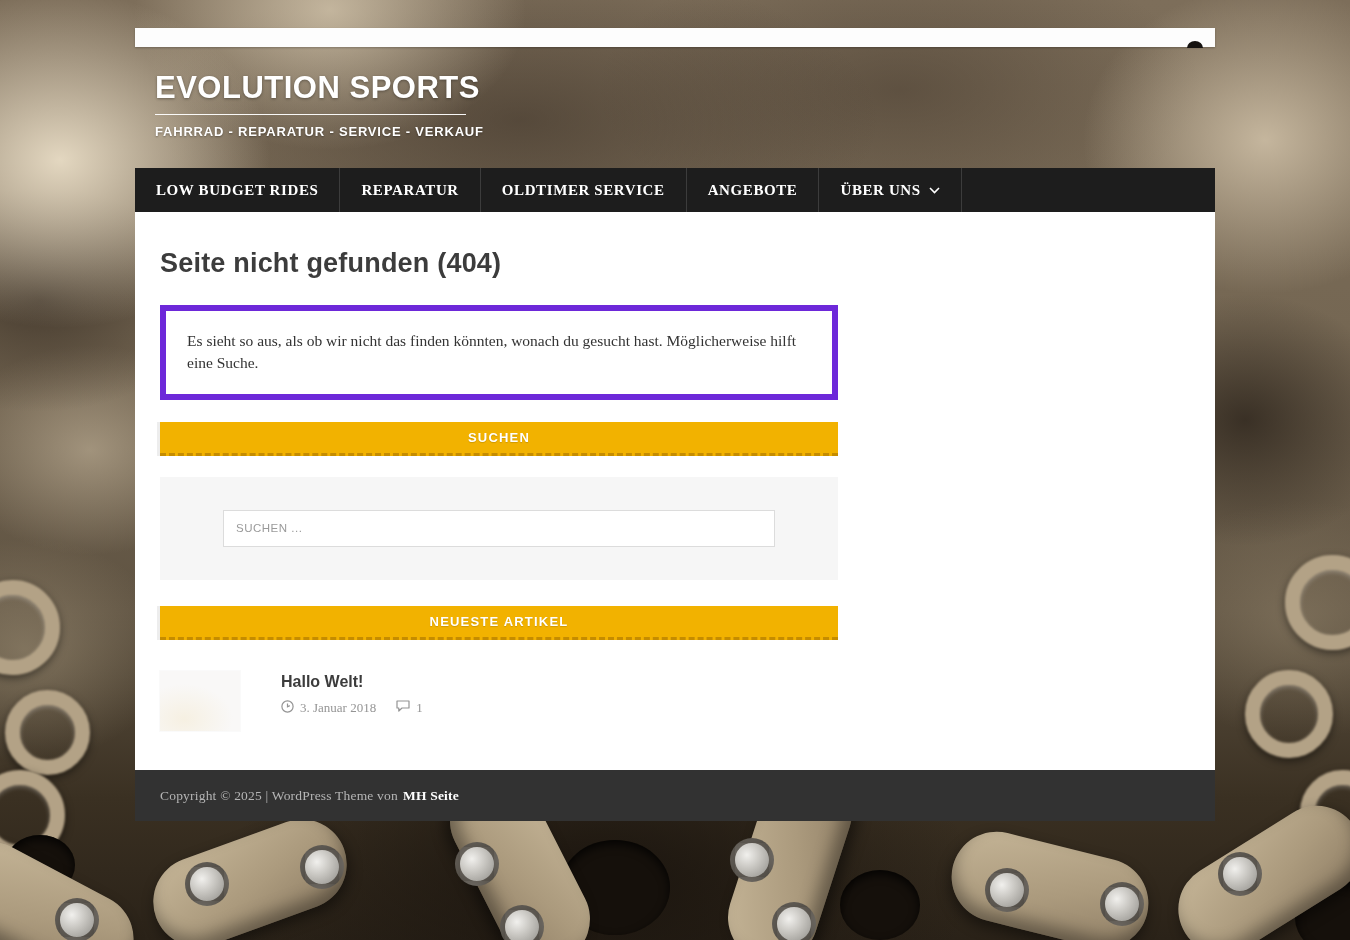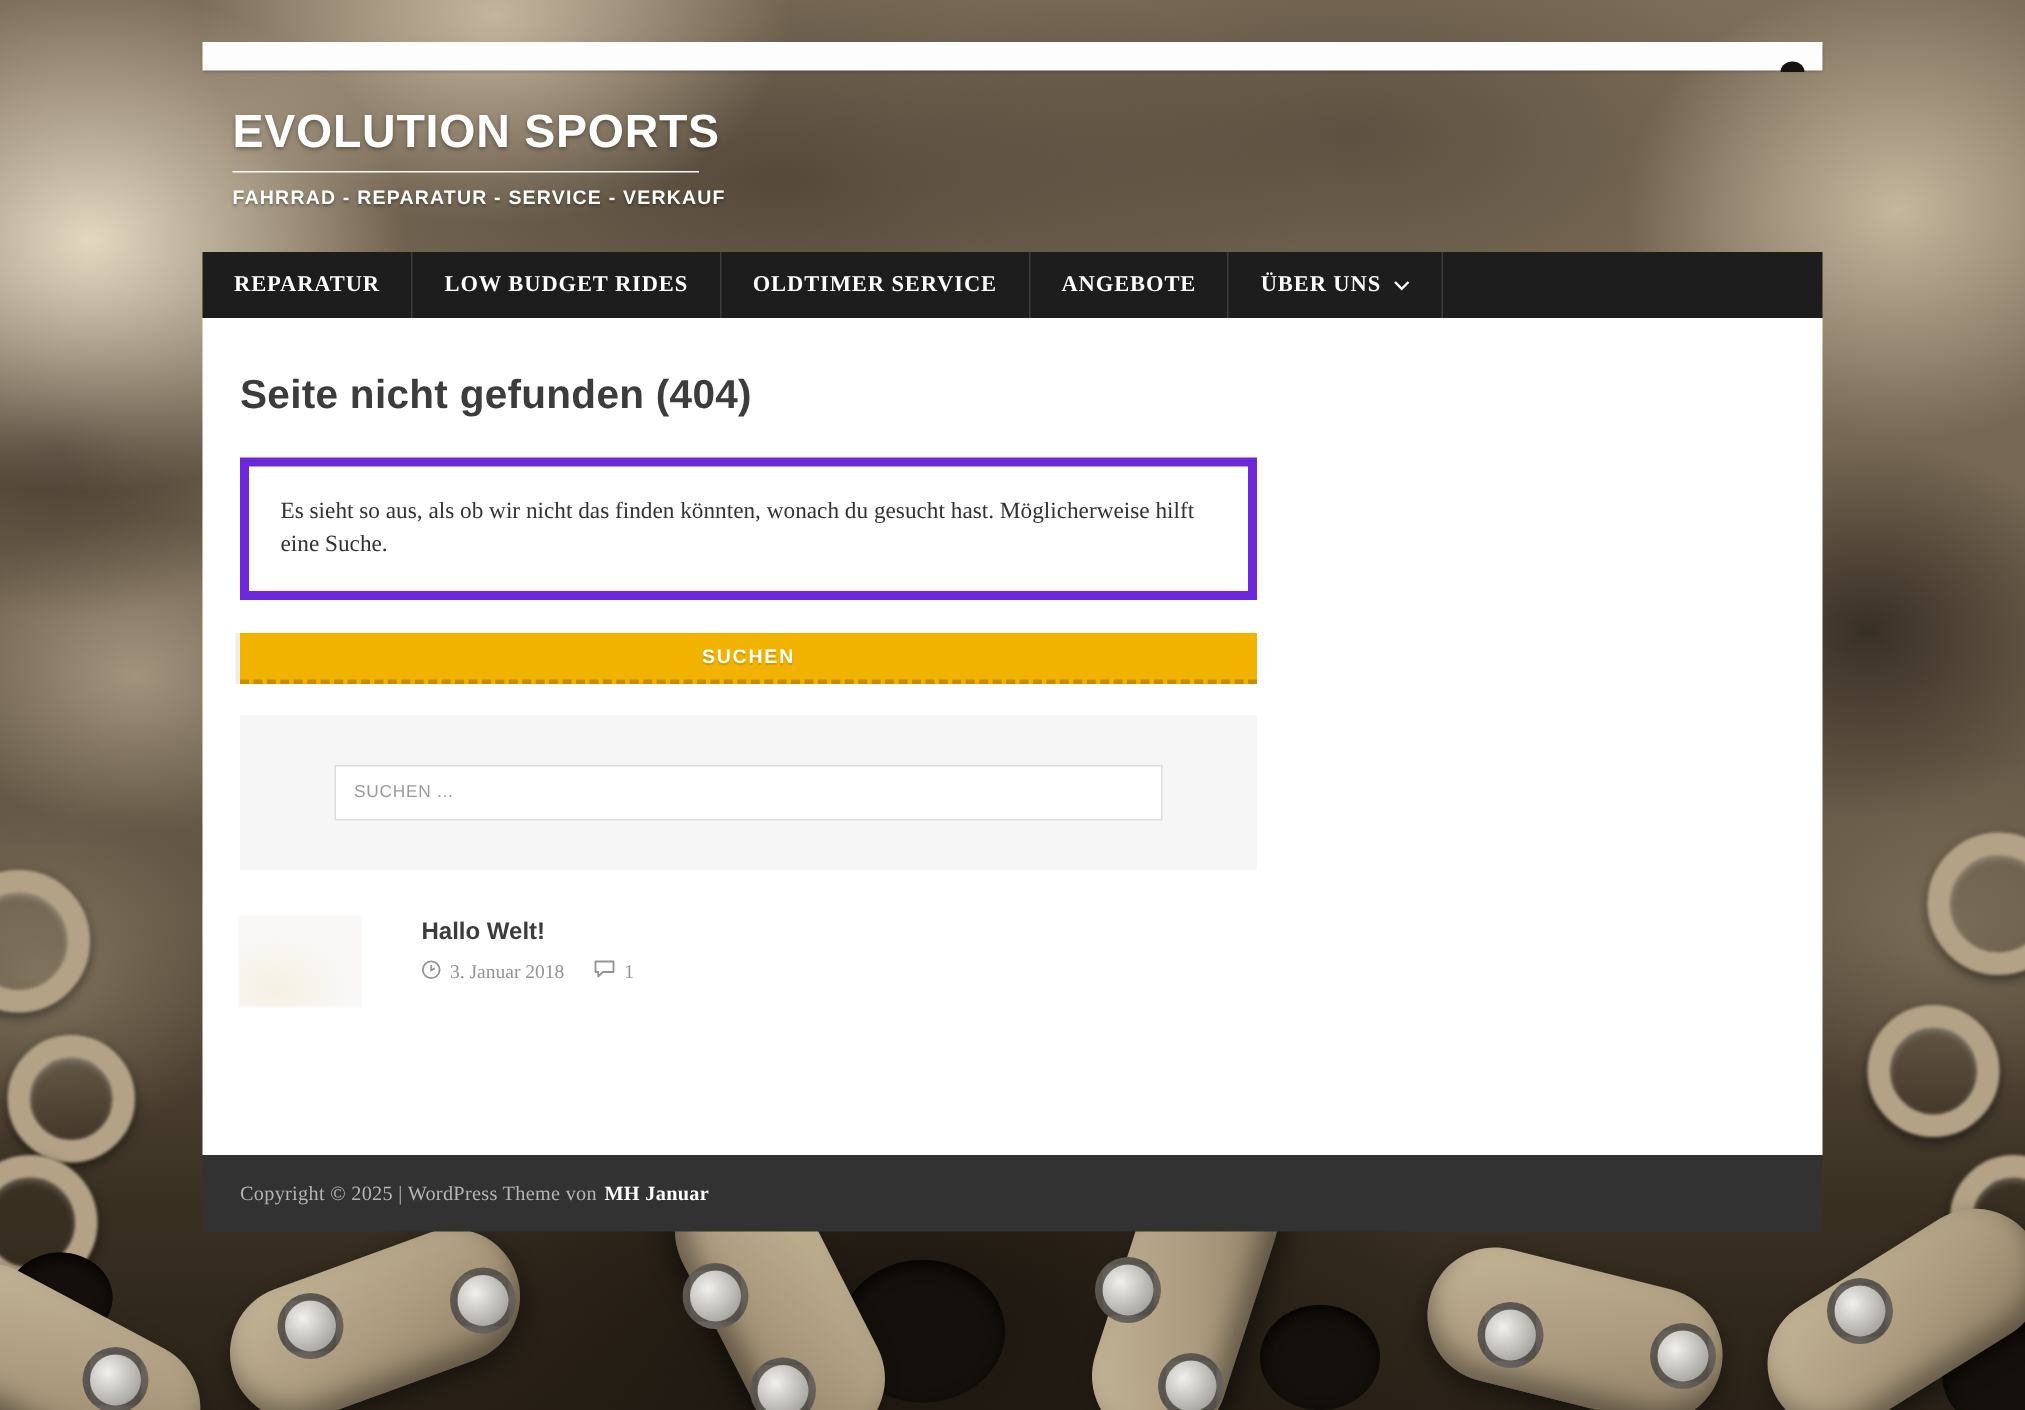--- a/index.html
+++ b/index.html
@@ -175,24 +175,24 @@
     <div class="branding">
       <h1 class="site-title">EVOLUTION SPORTS</h1>
       <div class="title-rule"></div>
       <p class="tagline">FAHRRAD - REPARATUR - SERVICE - VERKAUF</p>
     </div>
   </header>
 
   <nav class="main-nav">
     <ul>
       <li>
+        <span class="nav-label">LOW BUDGET RIDES</span>
+      </li>
+      <li>
         <span class="nav-label">REPARATUR</span>
-      </li>
-      <li>
-        <span class="nav-label">LOW BUDGET RIDES</span>
       </li>
       <li>
         <span class="nav-label">OLDTIMER SERVICE</span>
       </li>
       <li>
         <span class="nav-label">ANGEBOTE</span>
       </li>
       <li>
         <span class="nav-label">ÜBER UNS</span>
         <span class="chev">
@@ -214,20 +214,23 @@
       </div>
 
       <div class="widget-title">
         <span>SUCHEN</span>
       </div>
 
       <div class="search-panel">
         <input class="search-input" type="text" placeholder="SUCHEN ..." style="">
       </div>
 
+      <div class="widget-title">
+        <span>NEUESTE ARTIKEL</span>
+      </div>
 
       <div class="recent-row">
         <div class="thumb"></div>
         <div class="post-info">
           <h2 class="post-title">Hallo Welt!</h2>
           <div class="post-meta">
             <span class="meta-item">
               <span style="display:inline-flex;">
                 <svg width="13" height="13" viewBox="0 0 13 13">
                     <circle cx="6.5" cy="6.5" r="5.6" fill="none" stroke="#949494" stroke-width="1.2"></circle>
@@ -246,16 +249,16 @@
             </span>
           </div>
         </div>
       </div>
 
     </div>
   </main>
 
   <footer class="site-footer">
     <span>Copyright © 2025 | WordPress Theme von</span>
-    <span class="theme-link">MH Januar</span>
+    <span class="theme-link">MH Seite</span>
   </footer>
 
 </div>
 
 </body></html>

